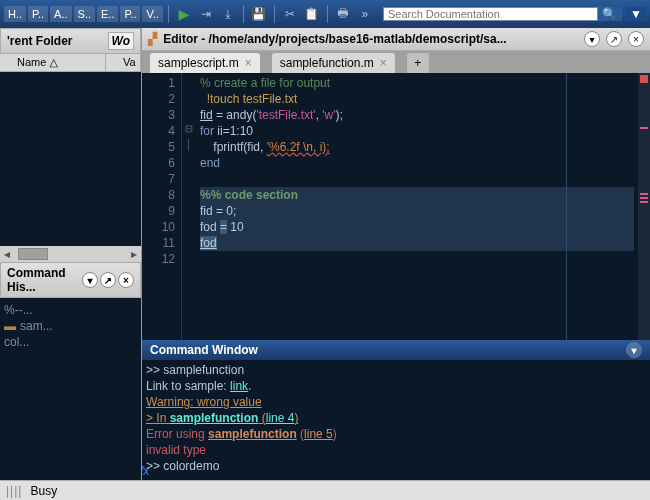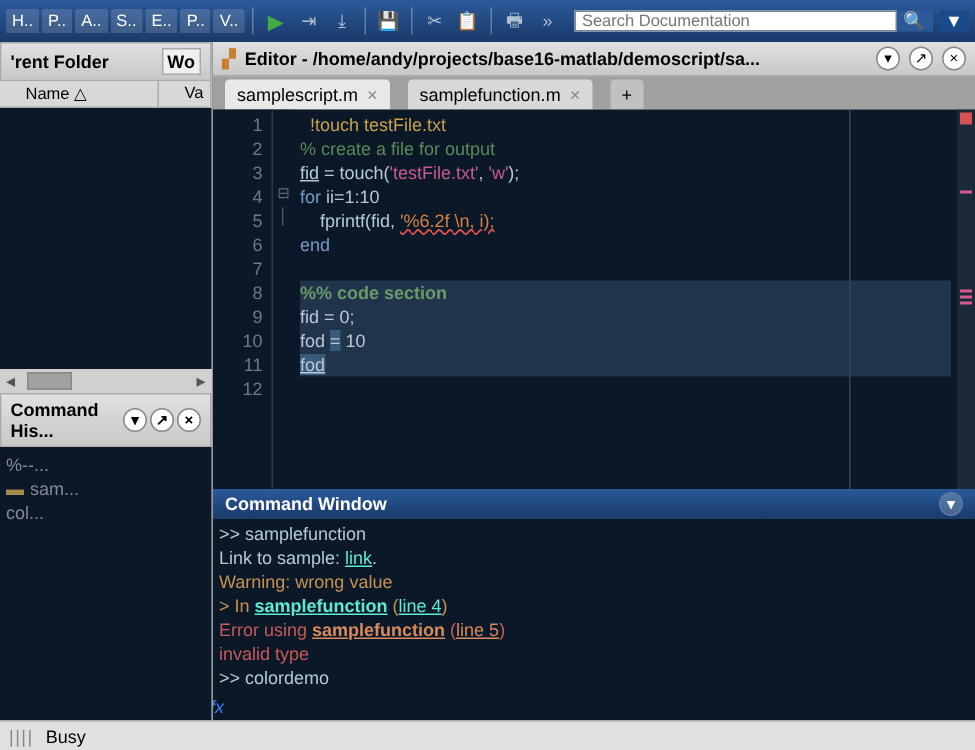--- a/index.html
+++ b/index.html
@@ -50,23 +50,23 @@
 .c-kw { color: #7a9ac8; }
 .c-err { color: #d88040; text-decoration: underline wavy #d85050; }
 .c-under { text-decoration: underline; }
 .c-sel { background: #3a5a7a; }
 .c-bold { color: #6a9a6a; font-weight: bold; }
 .ruler { position: absolute; top: 0; bottom: 0; left: 370px; width: 1px; background: #2a4a6a; }
 .ovr { width: 12px; background: #1a2838; display: flex; flex-direction: column; align-items: center; padding-top: 2px; gap: 2px; }
 .ovr-sq { width: 8px; height: 8px; background: #d85050; }
 .ovr-mk { width: 8px; height: 2px; background: #d85a8a; }
 .cmdwin-hdr { background: linear-gradient(#2a5a9a, #1a3a6a); color: #fff; padding: 2px 8px; display: flex; justify-content: space-between; align-items: center; font-weight: bold; }
-.cmdwin-body { background: #0a1828; color: #b8c8d8; font-family: monospace; font-size: 12px; padding: 2px 4px; height: 134px; overflow: hidden; position: relative; }
+.cmdwin-body { background: #0a1828; color: #b8c8d8; font-family: monospace; font-size: 12px; padding: 2px 4px; height: 120px; overflow: hidden; position: relative; }
 .cmd-line { height: 16px; line-height: 16px; white-space: pre; }
-.c-warn { color: #c89050; }
+.c-warn { color: #c89050; text-decoration: underline; }
 .c-error { color: #c85a5a; }
 .c-link { color: #5eead4; text-decoration: underline; cursor: pointer; }
 .fx { position: absolute; left: -2px; bottom: 2px; font-style: italic; color: #3b82f6; }
 .status { height: 20px; background: #e0e0e0; border-top: 1px solid #aaa; display: flex; align-items: center; padding: 0 6px; gap: 8px; font-size: 11px; }
 .status .bars { letter-spacing: 1px; color: #888; }
 </style>
 </head>
 <body>
 
 <div class="toolbar">
@@ -93,21 +93,21 @@
     <input placeholder="Search Documentation" style="">
     <div class="search-btn">🔍</div>
   </div>
   <div class="drop-btn">▼</div>
 </div>
 
 <div class="main">
   <div class="left-col">
     <div class="panel-hdr">
       <span>'rent Folder</span>
-      <span style="background:#f0f0f0;padding:1px 3px;border:1px solid #aaa;">Wo</span>
+      <span style="background:#f0f0f0;padding:1px 3px;border:1px solid #aaa;font-style:italic;">Wo</span>
     </div>
     <div class="folder-cols">
       <div class="fc" style="flex:1">Name △</div>
       <div class="fc" style="width:28px">Va</div>
     </div>
     <div class="folder-content"></div>
     <div class="hscroll">
       <span class="arrow">◂</span>
       <div class="thumb"></div>
       <span style="flex:1"></span>
@@ -171,23 +171,23 @@
           <div></div>
           <div></div>
           <div></div>
           <div></div>
           <div></div>
           <div></div>
           <div></div>
       </div>
       <div class="code">
         <div class="ruler"></div>
+        <div class="code-line"><span class="c-comment">% create a file for output</span></div>
         <div class="code-line">  <span class="c-bang">!</span><span class="c-bang">touch testFile.txt</span></div>
-        <div class="code-line"><span class="c-comment">% create a file for output</span></div>
-        <div class="code-line"><span class="c-under">fid</span><span> = touch(</span><span class="c-str">'testFile.txt'</span><span>, </span><span class="c-str">'w'</span><span>);</span></div>
+        <div class="code-line"><span class="c-under">fid</span><span> = andy(</span><span class="c-str">'testFile.txt'</span><span>, </span><span class="c-str">'w'</span><span>);</span></div>
         <div class="code-line"><span class="c-kw">for </span><span>ii=1:10</span></div>
         <div class="code-line"><span>    fprintf(fid, </span><span class="c-err">'%6.2f \n, i);</span></div>
         <div class="code-line"><span class="c-kw">end</span></div>
         <div class="code-line"></div>
         <div class="code-line hl-line"><span class="c-bold">%% code section</span></div>
         <div class="code-line hl-line"><span>fid = 0;</span></div>
         <div class="code-line hl-line"><span>fod </span><span class="c-sel">=</span><span> 10</span></div>
         <div class="code-line hl-line"><span class="c-sel c-under">fod</span></div>
         <div class="code-line"></div>
       </div>

